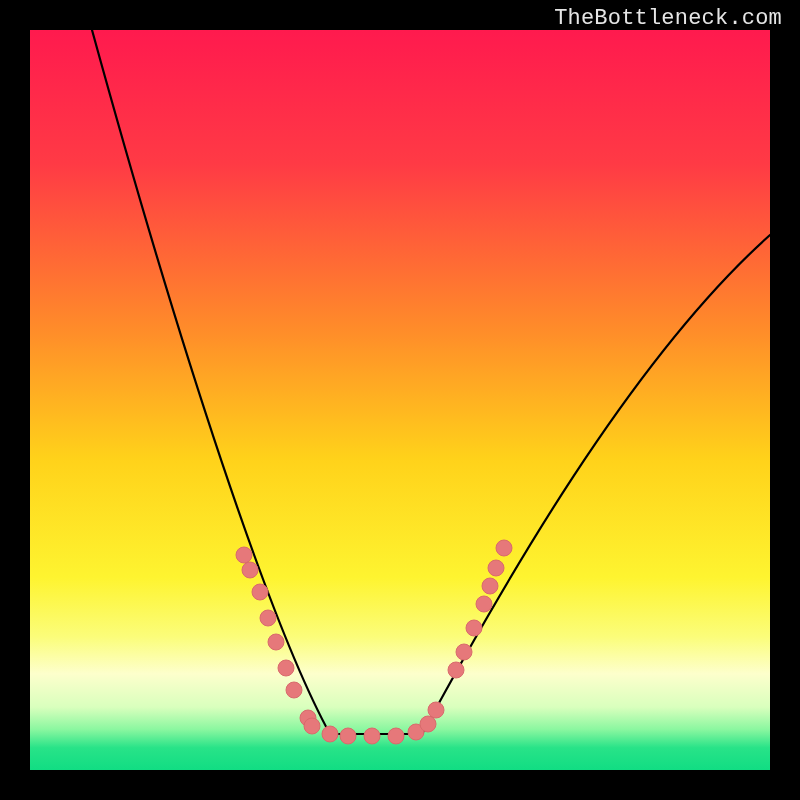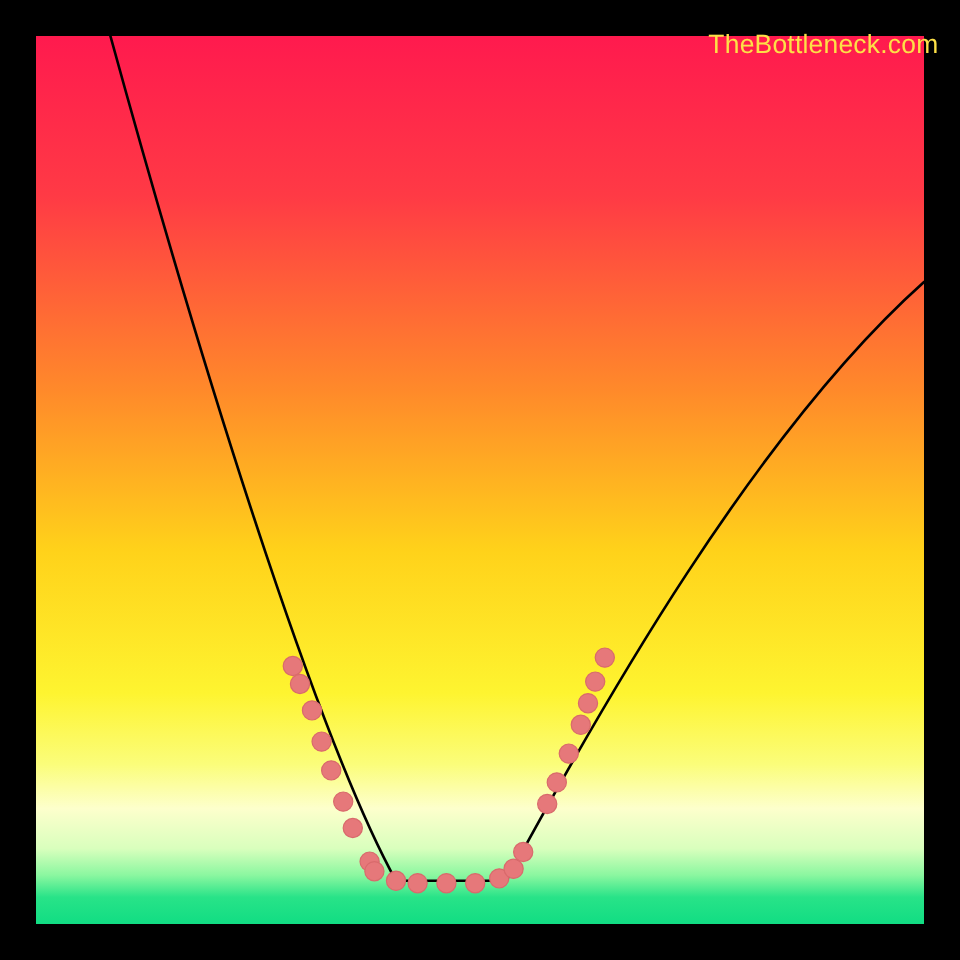--- a/index.html
+++ b/index.html
@@ -7,26 +7,25 @@
   .frame {
     position: absolute;
     top: 0; left: 0;
     width: 800px; height: 800px;
     background: #000;
   }
   .watermark {
     position: absolute;
     top: 6px;
     right: 18px;
-    font-family: Liberation Sans, sans-serif;
+    font-family: Liberation Mono, monospace;
     font-size: 22px;
-    color: #fde047;
+    color: #e5e5e5;
     letter-spacing: 0.2px;
     z-index: 5;
-    margin-top: 18px;
   }
   .plot {
     position: absolute;
     left: 30px;
     top: 30px;
     width: 740px;
     height: 740px;
   }
   .gradient {
     position: absolute;

